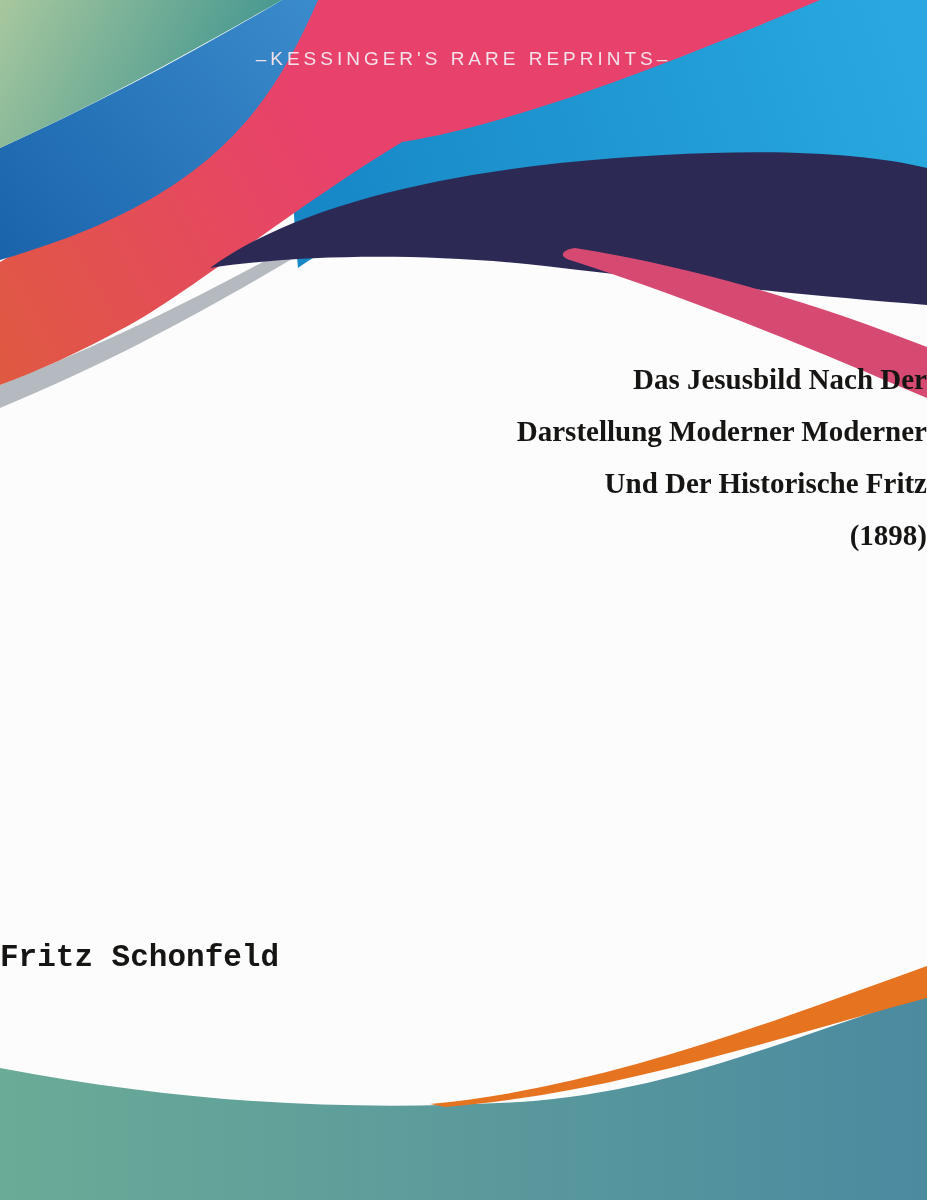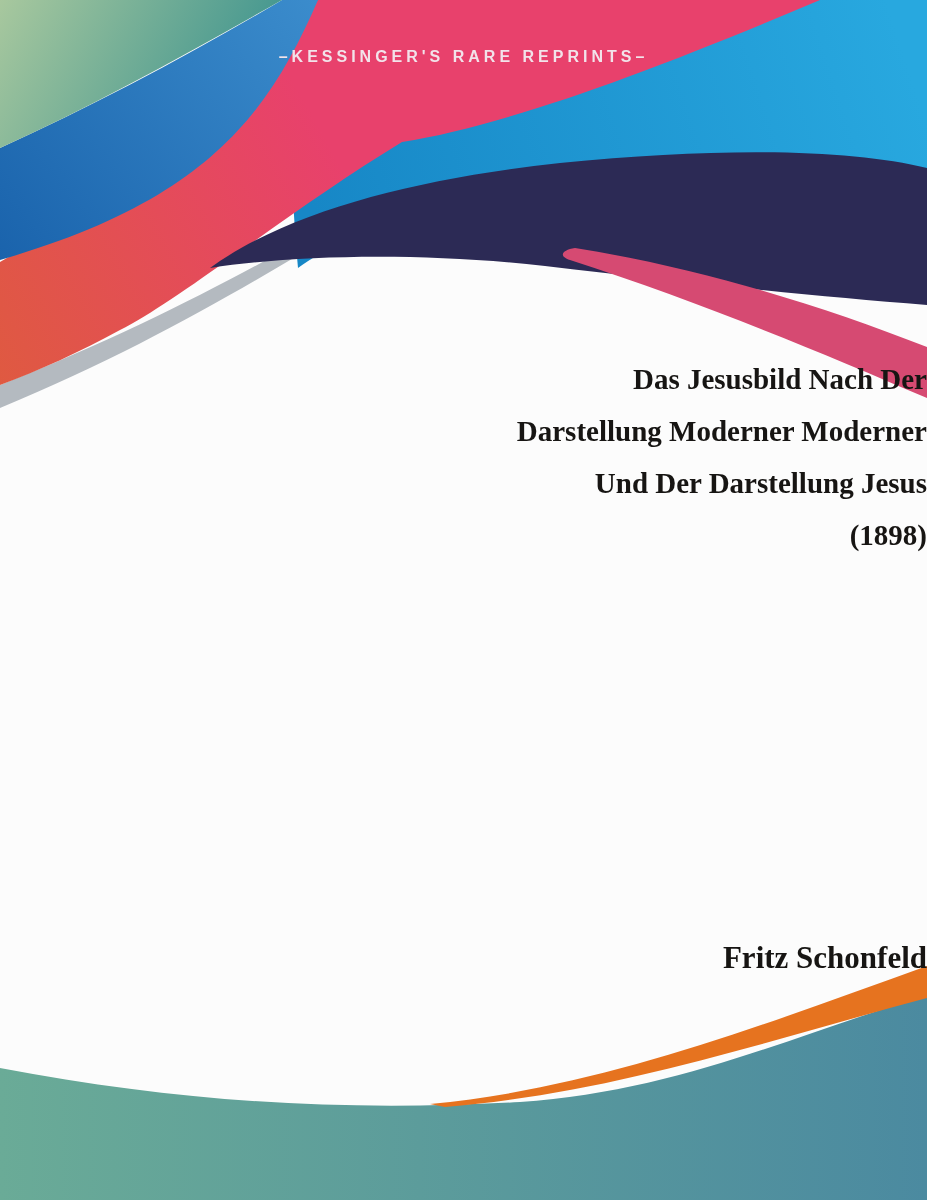--- a/index.html
+++ b/index.html
@@ -9,41 +9,42 @@
     background:#fcfcfc;
     overflow:hidden;
     font-family:"Liberation Serif", serif;
   }
   .swooshes{position:absolute;inset:0;width:927px;height:1200px;display:block;}
   .banner{
     position:absolute;
     top:48px;left:0;width:100%;
     text-align:center;
     font-family:"Liberation Sans", sans-serif;
-    font-weight:bold;
-    font-size:16px;
+    font-weight:normal;
+    font-size:19px;
     letter-spacing:4px;
     color:#f2e3ea;
   }
   .title-block{
     position:absolute;
     top:353px;left:0;width:100%;
     text-align:right;
     font-weight:bold;
     font-size:29px;
     line-height:52px;
     color:#171513;
   }
   .author{
     position:absolute;
     top:940px;left:0;width:100%;
-    text-align:right;
+    text-align:left;
     font-weight:bold;
     font-size:31px;
     color:#171513;
+    font-family:Liberation Mono, monospace;
   }
 </style>
 </head>
 <body>
 
 <div class="cover">
 
   <svg class="swooshes" viewBox="0 0 927 1200" aria-hidden="true">
     <defs>
       <linearGradient id="gGreen" gradientUnits="userSpaceOnUse" x1="0" y1="0" x2="240" y2="130">
@@ -87,19 +88,19 @@
     <path fill="url(#gTeal)" d="M0,1068 C180,1102 340,1112 520,1102 C680,1092 810,1028 927,996 L927,1200 L0,1200 Z"></path>
 
     <path d="M430,1104 C600,1088 760,1026 927,966 L927,998 C770,1040 610,1094 445,1107 Z" fill="#e6731f"></path>
   </svg>
 
   <div class="banner">–KESSINGER'S RARE REPRINTS–</div>
 
   <div class="title-block">
     <div>Das Jesusbild Nach Der</div>
     <div>Darstellung Moderner Moderner</div>
-    <div>Und Der Darstellung Jesus</div>
+    <div>Und Der Historische Fritz</div>
     <div>(1898)</div>
   </div>
 
   <div class="author">Fritz Schonfeld</div>
 
 </div>
 
 </body></html>

